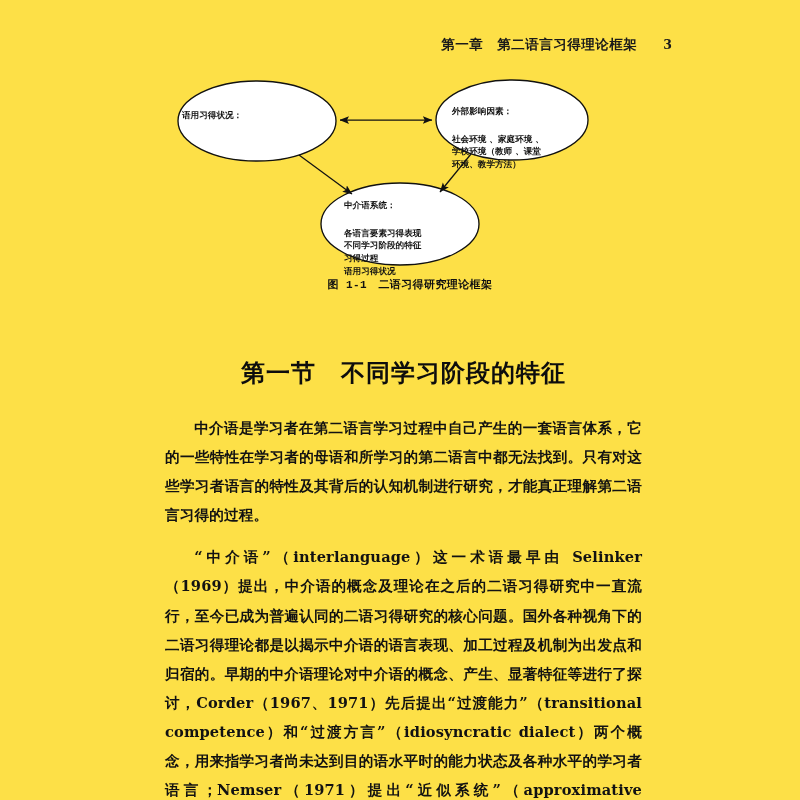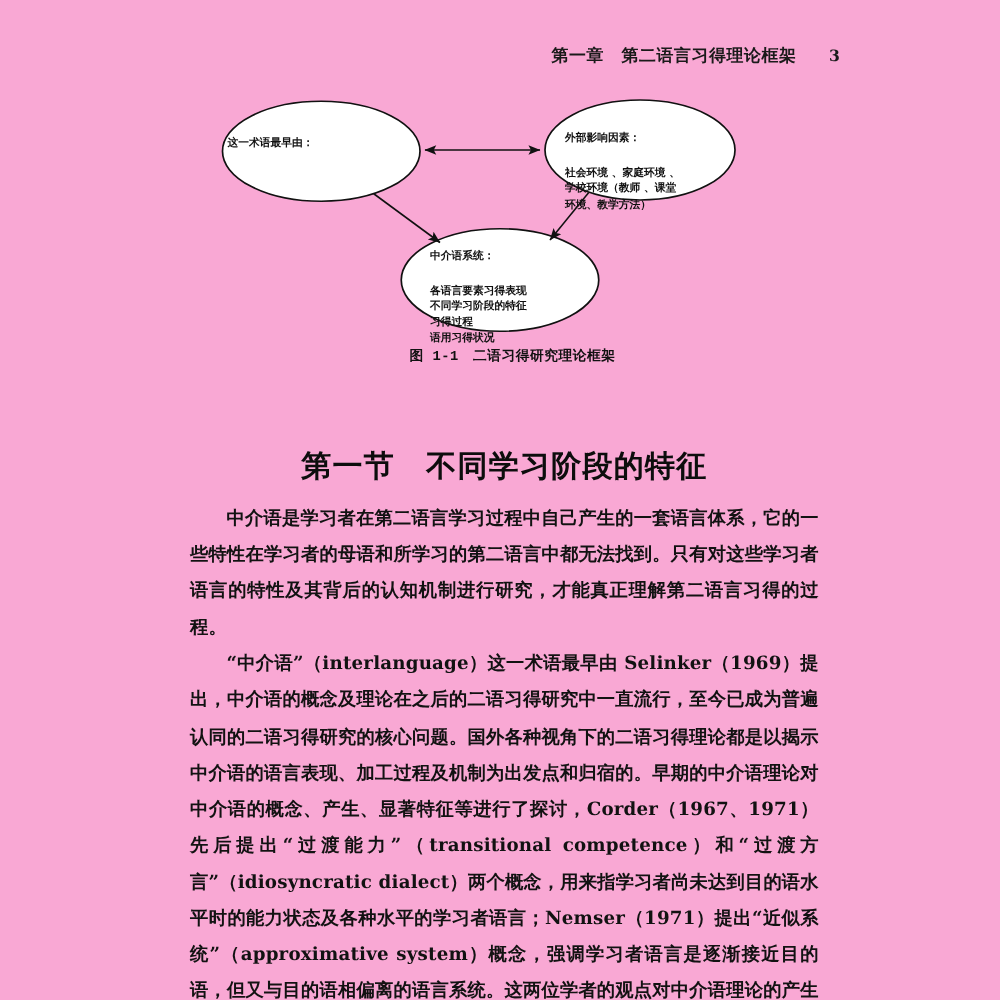--- a/index.html
+++ b/index.html
@@ -12,21 +12,21 @@
     height: 800px;
     position: relative;
     overflow: hidden;
     font-family: "DejaVu Serif", "Liberation Serif", serif;
     color: #111111;
   }
 
   .page {
     position: absolute;
     inset: 0;
-    background: #f9a8d4;
+    background: #fde047;
   }
 
   
   .running-header {
     position: absolute;
     top: 36px;
     left: 152px;
     right: 128px;
     height: 20px;
     display: flex;
@@ -134,21 +134,21 @@
     width: 503px;
   }
   .body-para {
     font-family: "DejaVu Serif", "Liberation Serif", serif;
     font-size: 14.6px;
     line-height: 29.1px;
     color: #121212;
     text-align: justify;
     text-justify: inter-character;
     text-indent: 2em;
-    margin: 0;
+    margin: 13px;
     font-weight: bold;
     letter-spacing: 0.15px;
   }
   .body-para + .body-para { margin-top: 0; }
 </style>
 </head>
 <body>
 
 <div class="page">
 
@@ -176,21 +176,21 @@
       <ellipse class="ellipse-shape" cx="260" cy="154" rx="79" ry="41"></ellipse>
 
       <line class="connector" x1="200" y1="50" x2="292" y2="50" marker-start="url(#arrowStart)" marker-end="url(#arrowEnd)"></line>
 
       <line class="connector" x1="159" y1="85" x2="212" y2="124" marker-end="url(#arrowEnd)"></line>
 
       <line class="connector" x1="331" y1="84" x2="300" y2="122" marker-end="url(#arrowEnd)"></line>
     </svg>
 
     <div class="node-text" id="node-internal-text">
-      <span class="node-title">这一术语最早由：</span>
+      <span class="node-title">语用习得状况：</span>
     </div>
 
     <div class="node-text" id="node-interlang-text">
       <span class="node-title">中介语系统：</span>
       <span class="node-body">各语言要素习得表现
 不同学习阶段的特征
 习得过程
 语用习得状况</span>
     </div>
 

